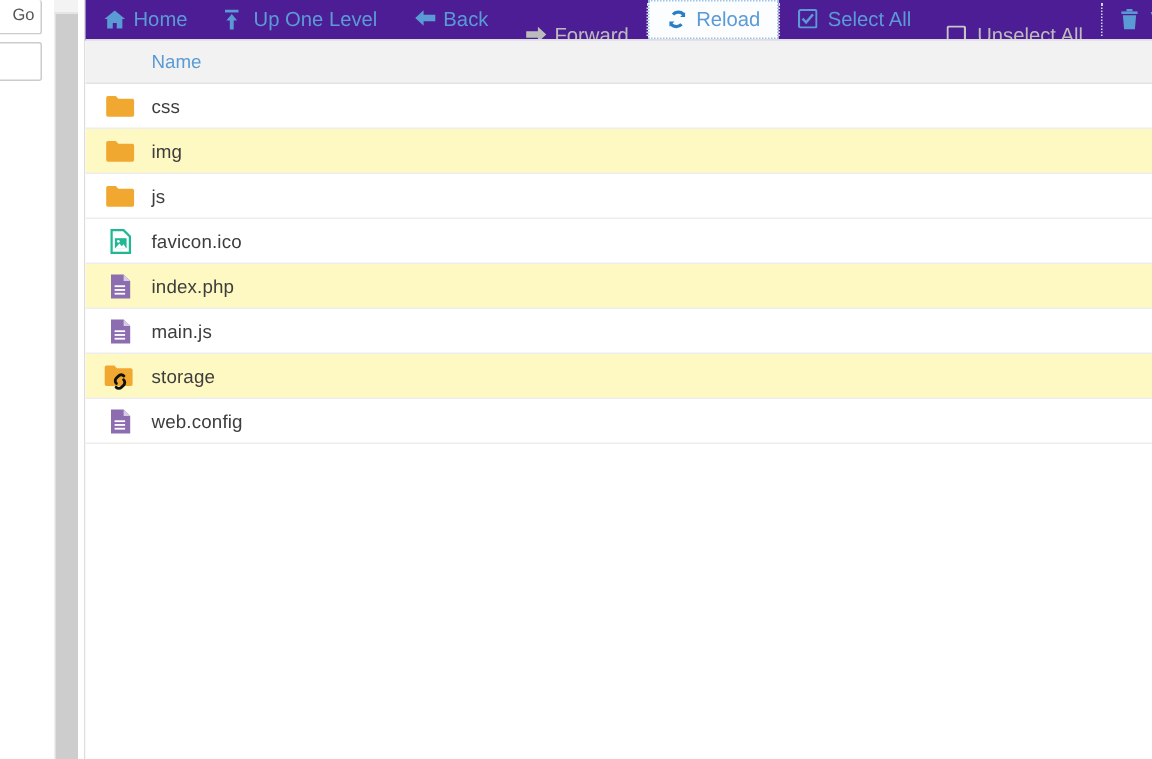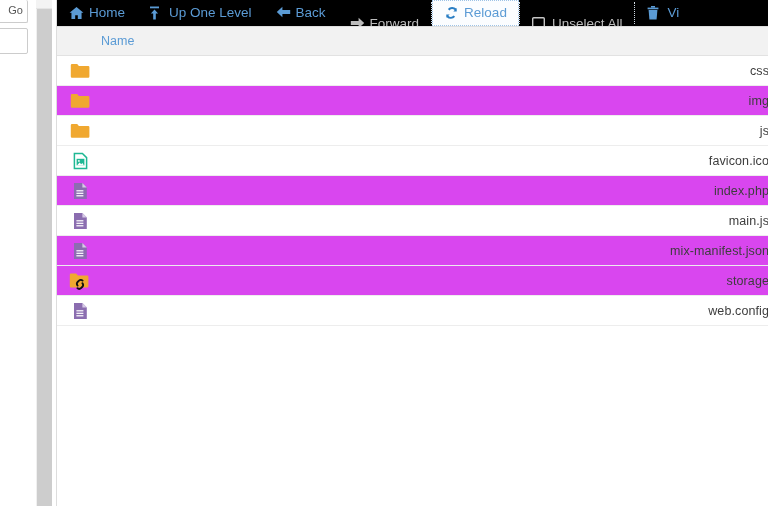--- a/index.html
+++ b/index.html
@@ -76,21 +76,21 @@
     width: 712px; height: 506px;
     background: #ffffff;
     border-left: 1px solid #dddddd;
   }
 
   
   .toolbar {
     position: absolute;
     left: 0; top: 0;
     width: 712px; height: 27px;
-    background: #000000;
+    background: #4c1d95;
     border-bottom: 1px solid #dedede;
     display: flex;
     align-items: center;
     white-space: nowrap;
     overflow: hidden;
   }
   .tb-btn {
     display: inline-flex;
     align-items: center;
     gap: 5px;
@@ -149,23 +149,22 @@
     padding-left: 44px;
     font-size: 12.5px;
     color: #5b9bd5;
   }
   .frow {
     height: 30px;
     display: flex;
     align-items: center;
     border-bottom: 1px solid #ededed;
     background: #ffffff;
-    justify-content: space-between;
-  }
-  .frow.alt { background: #d946ef; }
+  }
+  .frow.alt { background: #fef9c3; }
   .frow .icon-cell {
     width: 44px;
     min-width: 44px;
     display: flex;
     align-items: center;
     justify-content: center;
     padding-left: 2px;
   }
   .frow .name-cell {
     font-size: 12.5px;
@@ -236,20 +235,29 @@
           <svg class="icon-svg" width="15" height="14" viewBox="0 0 16 15">
             <path fill="#2a7ec4" d="M13.6 2.2 v3.6 h-3.6 l1.4 -1.4 a3.9 3.9 0 0 0 -5.6 0.3 l-1.7 -1.5 a6.2 6.2 0 0 1 9 -0.4 Z"></path>
             <path fill="#2a7ec4" d="M2.4 12.6 v-3.6 h3.6 l-1.4 1.4 a3.9 3.9 0 0 0 5.6 -0.3 l1.7 1.5 a6.2 6.2 0 0 1 -9 0.4 Z"></path>
           </svg>
         </span>
         <span class="tb-label">Reload</span>
       </div>
 
       <div class="tb-sep"></div>
 
+      <div class="tb-btn">
+        <span class="tb-icon">
+          <svg class="icon-svg" width="13" height="13" viewBox="0 0 13 13">
+            <rect x="0.7" y="0.7" width="11.6" height="11.6" rx="1" fill="none" stroke="#5b9bd5" stroke-width="1.4"></rect>
+            <path d="M3 6.4 L5.4 8.9 L10 3.6" fill="none" stroke="#5b9bd5" stroke-width="1.6"></path>
+          </svg>
+        </span>
+        <span class="tb-label">Select All</span>
+      </div>
 
       <div class="tb-btn disabled">
         <span class="tb-icon">
           <svg class="icon-svg" width="13" height="13" viewBox="0 0 13 13">
             <rect x="0.7" y="0.7" width="11.6" height="11.6" rx="1" fill="none" stroke="#c6c6c6" stroke-width="1.4"></rect>
           </svg>
         </span>
         <span class="tb-label">Unselect All</span>
       </div>
 
@@ -333,55 +341,43 @@
             <path fill="#8b6db0" d="M1 1 h8.4 l4.4 4.4 v11.6 H1 Z"></path>
             <path fill="#d7cbe6" d="M9.4 1 l4.4 4.4 h-4.4 Z"></path>
             <rect x="3.4" y="8.2" width="7" height="1.2" fill="#ffffff"></rect>
             <rect x="3.4" y="10.7" width="7" height="1.2" fill="#ffffff"></rect>
             <rect x="3.4" y="13.2" width="7" height="1.2" fill="#ffffff"></rect>
           </svg>
         </div>
         <div class="name-cell">main.js</div>
       </div>
 
+
+
       <div class="frow alt">
+        <div class="icon-cell">
+          <svg class="icon-svg" width="22" height="18" viewBox="0 0 22 18">
+            <path fill="#f0a830" d="M0.8 2.8 a1.2 1.2 0 0 1 1.2 -1.2 h5.2 l1.7 1.9 h9.3 a1.2 1.2 0 0 1 1.2 1.2 v9.5 a1.2 1.2 0 0 1 -1.2 1.2 H2 a1.2 1.2 0 0 1 -1.2 -1.2 Z"></path>
+            <g stroke="#111111" stroke-width="1.9" fill="none" stroke-linecap="round">
+              <path d="M8.6 13.6 a2.5 2.5 0 0 1 0 -3.6 l1.4 -1.4 a2.5 2.5 0 0 1 3.6 0"></path>
+              <path d="M13.4 11.2 a2.5 2.5 0 0 1 0 3.6 l-1.4 1.4 a2.5 2.5 0 0 1 -3.6 0"></path>
+            </g>
+          </svg>
+        </div>
+        <div class="name-cell">storage</div>
+      </div>
+
+      <div class="frow">
         <div class="icon-cell">
           <svg class="icon-svg" width="15" height="18" viewBox="0 0 15 18">
             <path fill="#8b6db0" d="M1 1 h8.4 l4.4 4.4 v11.6 H1 Z"></path>
             <path fill="#d7cbe6" d="M9.4 1 l4.4 4.4 h-4.4 Z"></path>
             <rect x="3.4" y="8.2" width="7" height="1.2" fill="#ffffff"></rect>
             <rect x="3.4" y="10.7" width="7" height="1.2" fill="#ffffff"></rect>
             <rect x="3.4" y="13.2" width="7" height="1.2" fill="#ffffff"></rect>
           </svg>
         </div>
-        <div class="name-cell">mix-manifest.json</div>
-      </div>
-
-
-      <div class="frow alt">
-        <div class="icon-cell">
-          <svg class="icon-svg" width="22" height="18" viewBox="0 0 22 18">
-            <path fill="#f0a830" d="M0.8 2.8 a1.2 1.2 0 0 1 1.2 -1.2 h5.2 l1.7 1.9 h9.3 a1.2 1.2 0 0 1 1.2 1.2 v9.5 a1.2 1.2 0 0 1 -1.2 1.2 H2 a1.2 1.2 0 0 1 -1.2 -1.2 Z"></path>
-            <g stroke="#111111" stroke-width="1.9" fill="none" stroke-linecap="round">
-              <path d="M8.6 13.6 a2.5 2.5 0 0 1 0 -3.6 l1.4 -1.4 a2.5 2.5 0 0 1 3.6 0"></path>
-              <path d="M13.4 11.2 a2.5 2.5 0 0 1 0 3.6 l-1.4 1.4 a2.5 2.5 0 0 1 -3.6 0"></path>
-            </g>
-          </svg>
-        </div>
-        <div class="name-cell">storage</div>
-      </div>
-
-      <div class="frow">
-        <div class="icon-cell">
-          <svg class="icon-svg" width="15" height="18" viewBox="0 0 15 18">
-            <path fill="#8b6db0" d="M1 1 h8.4 l4.4 4.4 v11.6 H1 Z"></path>
-            <path fill="#d7cbe6" d="M9.4 1 l4.4 4.4 h-4.4 Z"></path>
-            <rect x="3.4" y="8.2" width="7" height="1.2" fill="#ffffff"></rect>
-            <rect x="3.4" y="10.7" width="7" height="1.2" fill="#ffffff"></rect>
-            <rect x="3.4" y="13.2" width="7" height="1.2" fill="#ffffff"></rect>
-          </svg>
-        </div>
         <div class="name-cell">web.config</div>
       </div>
 
     </div>
   </div>
 </div>
 
 </body></html>

